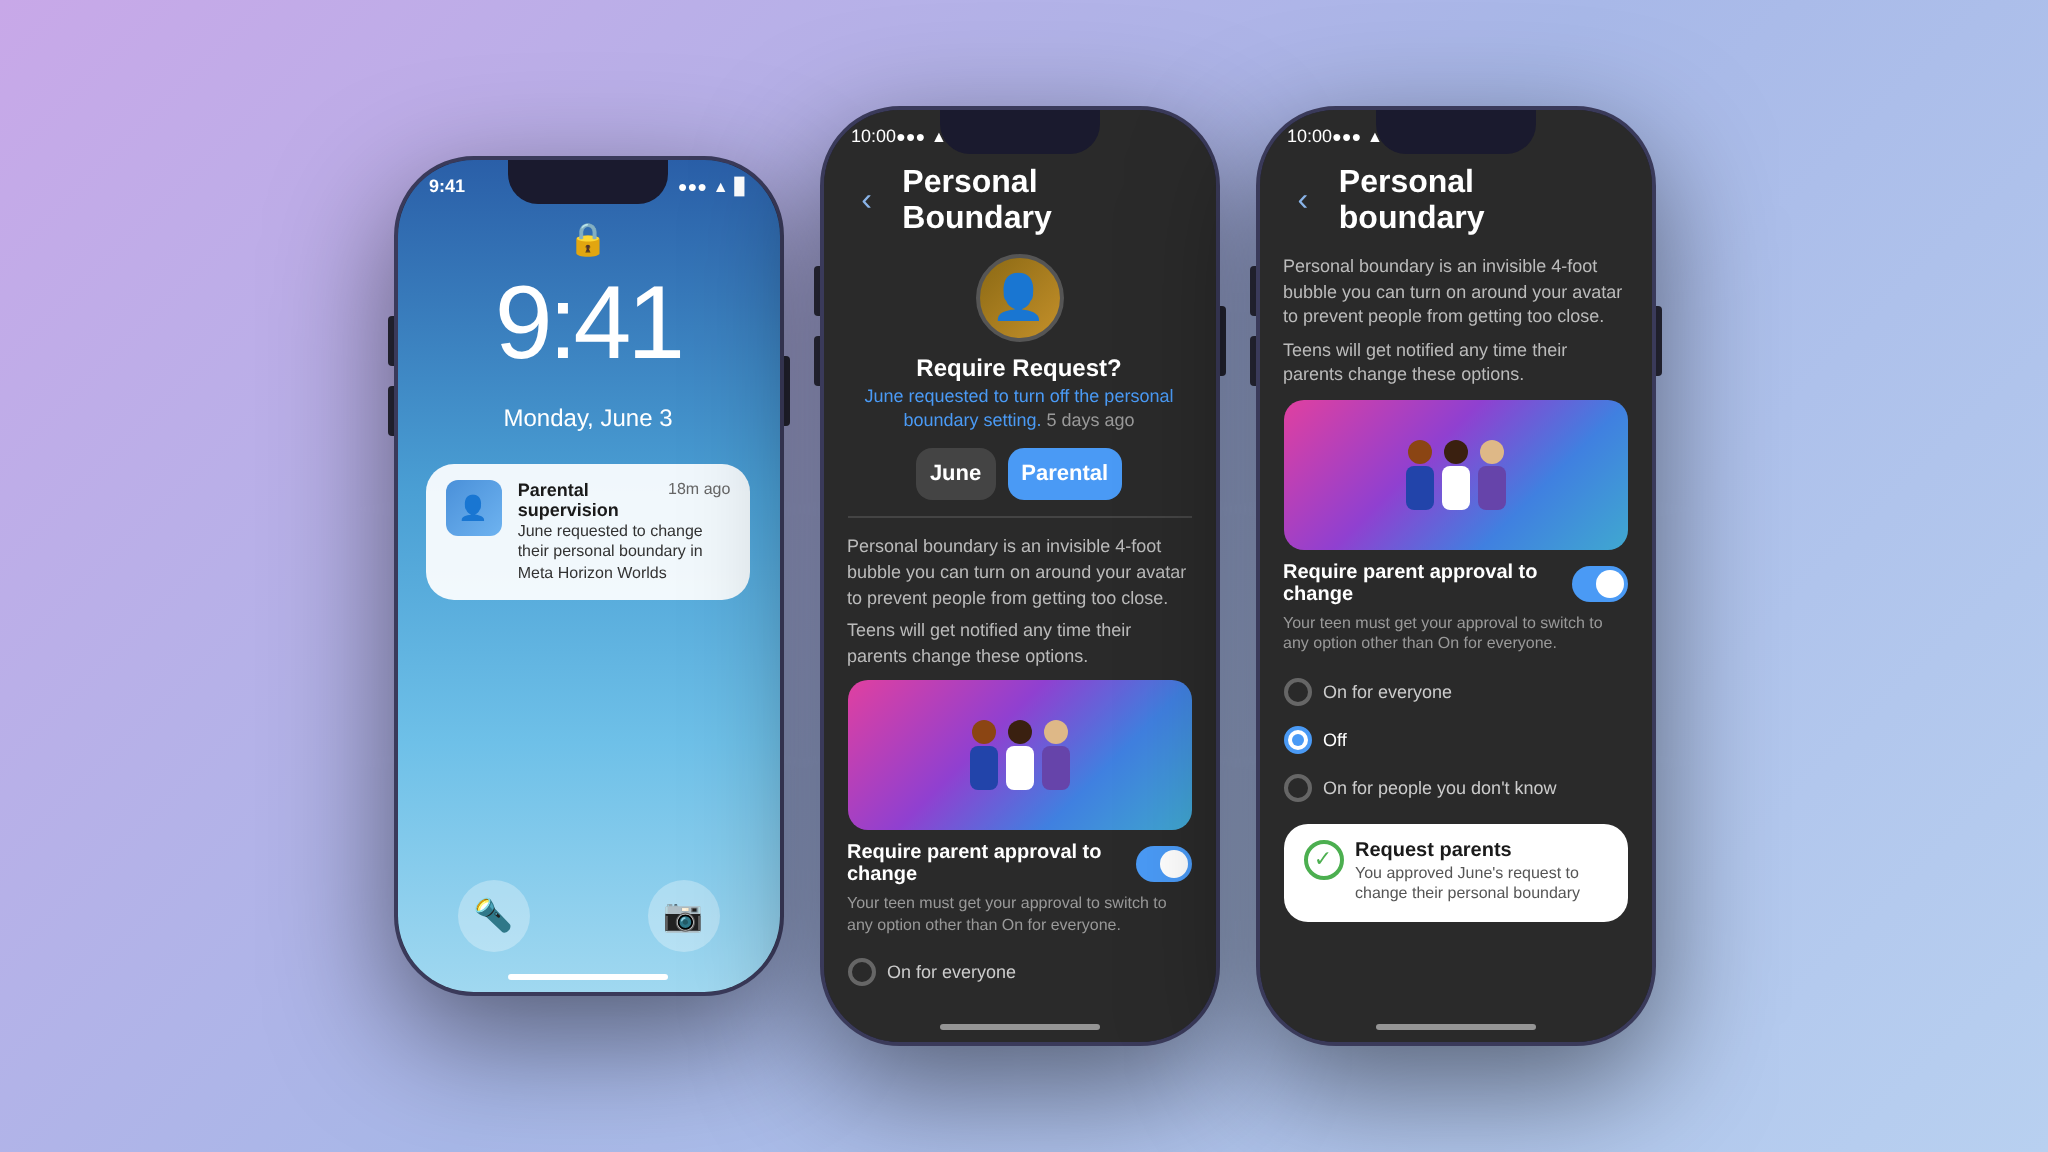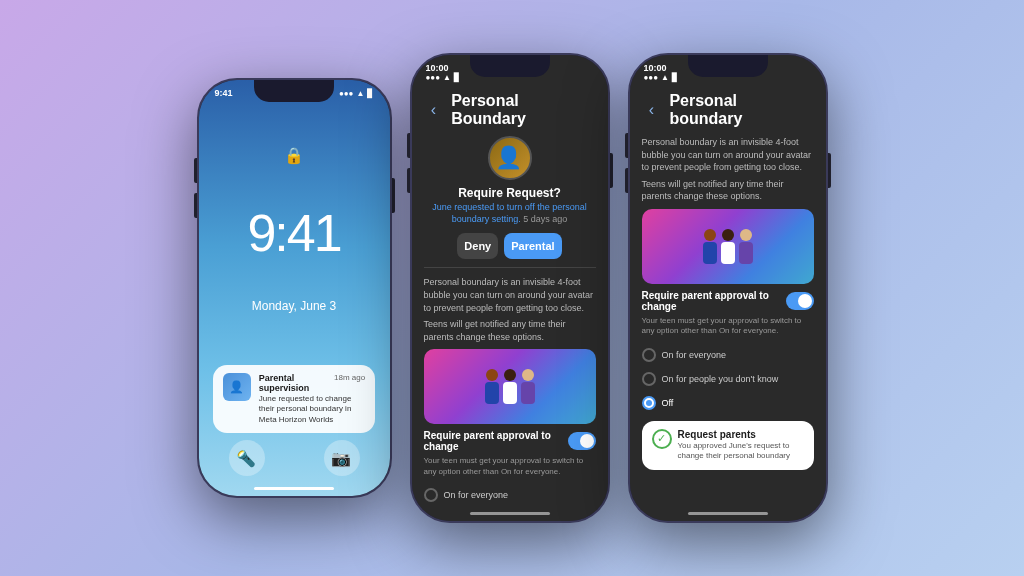--- a/index.html
+++ b/index.html
@@ -61,21 +61,20 @@
 
     
     .lockscreen {
       width: 100%;
       height: 100%;
       background: linear-gradient(180deg, #2a5fa8 0%, #4a9fd4 40%, #6ec0e8 70%, #a0d8f0 100%);
       display: flex;
       flex-direction: column;
       align-items: center;
       position: relative;
-      gap: 36px;
     }
 
     .ls-status-bar {
       width: 100%;
       display: flex;
       justify-content: space-between;
       padding: 8px 16px 4px;
       color: white;
       font-size: 9px;
       font-weight: 600;
@@ -91,21 +90,21 @@
       font-size: 52px;
       font-weight: 100;
       color: white;
       margin-top: 2px;
       letter-spacing: -2px;
     }
 
     .ls-date {
       font-size: 12px;
       color: white;
-      margin-top: 0;
+      margin-top: 10px;
     }
 
     .ls-notification {
       background: rgba(255,255,255,0.92);
       border-radius: 14px;
       padding: 8px 10px;
       margin-top: 16px;
       width: 85%;
       display: flex;
       align-items: flex-start;
@@ -187,23 +186,22 @@
       background: #2a2a2a;
       display: flex;
       flex-direction: column;
     }
 
     .dark-status-bar {
       display: flex;
       padding: 8px 14px 4px;
       color: white;
       font-size: 9px;
-      font-weight: 700;
+      font-weight: 400;
       flex-shrink: 0;
-      flex-direction: column;
     }
 
     .status-icons {
       display: flex;
       gap: 3px;
       align-items: center;
       font-size: 8px;
     }
 
     .dark-header {
@@ -589,21 +587,21 @@
           <div class="avatar-section">
             <div class="avatar-img">
               <span style="font-size:22px;">👤</span>
             </div>
             <div class="approve-title">Require Request?</div>
             <div class="approve-body">
               <span>June requested to turn off the personal boundary setting.</span>
               <span style="color:#999;">5 days ago</span>
             </div>
             <div class="action-buttons">
-              <div class="btn-deny">Deny</div>
+              <div class="btn-deny">June</div>
               <div class="btn-approve">Parental</div>
             </div>
           </div>
           <div class="divider"></div>
           <div class="desc-text">Personal boundary is an invisible 4-foot bubble you can turn on around your avatar to prevent people from getting too close.</div>
           <div class="desc-text">Teens will get notified any time their parents change these options.</div>
           <div class="avatar-banner">
             <div class="avatar-figures">
               <div class="figure figure-1">
                 <div class="figure-head"></div>
@@ -675,26 +673,26 @@
           <div class="toggle-row">
             <div class="toggle-label">Require parent approval to change</div>
             <div class="toggle-switch"></div>
           </div>
           <div class="sub-desc">Your teen must get your approval to switch to any option other than On for everyone.</div>
           <div class="radio-option">
             <div class="radio-circle"></div>
             <span class="radio-label">On for everyone</span>
           </div>
           <div class="radio-option">
+            <div class="radio-circle selected"></div>
+            <span class="radio-label" style="color:white;">Off</span>
+          </div>
+          <div class="radio-option">
             <div class="radio-circle"></div>
             <span class="radio-label">On for people you don't know</span>
-          </div>
-          <div class="radio-option">
-            <div class="radio-circle selected"></div>
-            <span class="radio-label" style="color:white;">Off</span>
           </div>
           <div class="request-approved-card">
             <div class="check-icon">✓</div>
             <div>
               <div class="approved-title">Request parents</div>
               <div class="approved-body">You approved June's request to change their personal boundary</div>
             </div>
           </div>
         </div>
         <div class="home-indicator"></div>

